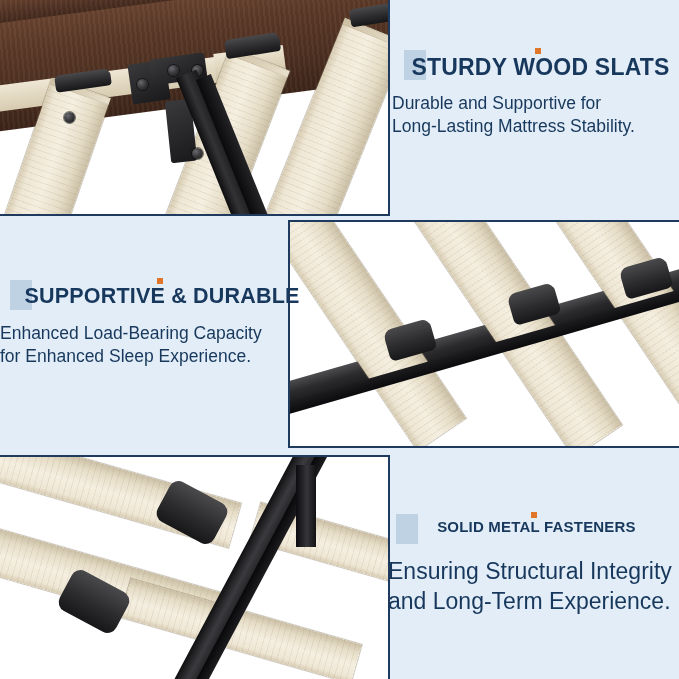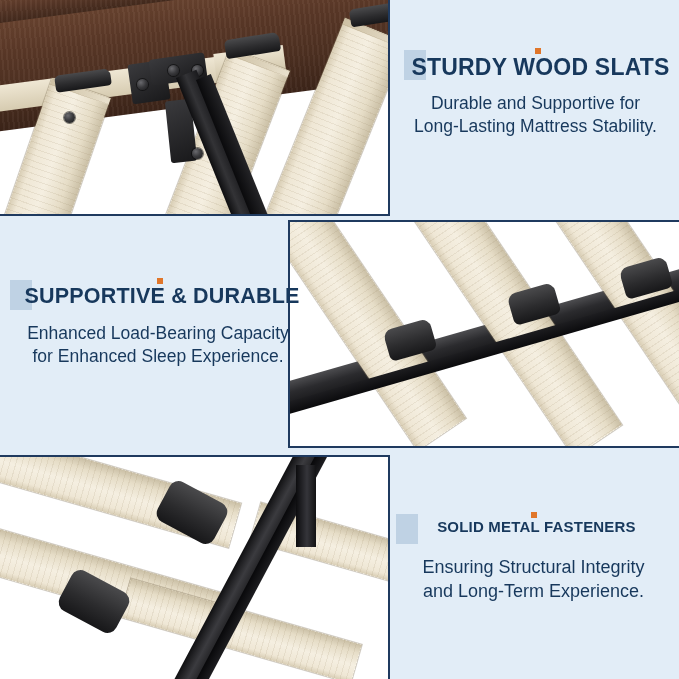--- a/index.html
+++ b/index.html
@@ -39,21 +39,21 @@
     background:#e0762a;
     margin-right:5px;
   }
   .capblock{
     position:absolute;
     background:#b9cde0;
     opacity:.85;
   }
   .body-copy{
     color:#17385c;
-    text-align:center;
+    text-align:left;
     line-height:1.32;
     font-weight:normal;
   }
 
   
   #p1{left:0px;top:0px;width:390px;height:216px;border-left:none;border-top:none;}
   #p1 .scene{background:#ffffff;}
   
   .rail{
     position:absolute;
@@ -250,19 +250,19 @@
       <div>for Enhanced Sleep Experience.</div>
     </div>
   </div>
 
   <div class="textblock" id="t3">
     <div class="heading" style="font-size:15px;justify-content:flex-start;padding-left:6px;height:34px;position:relative;">
       <span class="capblock" style="left:8px;top:2px;width:22px;height:30px;"></span>
       <span class="accent" style="height:27px;position:relative;z-index:2;"></span>
       <span style="position:relative;z-index:3;">SOLID METAL FASTENERS</span>
     </div>
-    <div class="body-copy" style="font-size:18px;margin-top:10px;">
+    <div class="body-copy" style="font-size:23px;margin-top:10px;">
       <div>Ensuring Structural Integrity</div>
       <div>and Long-Term Experience.</div>
     </div>
   </div>
 
 </div>
 
 </body></html>

